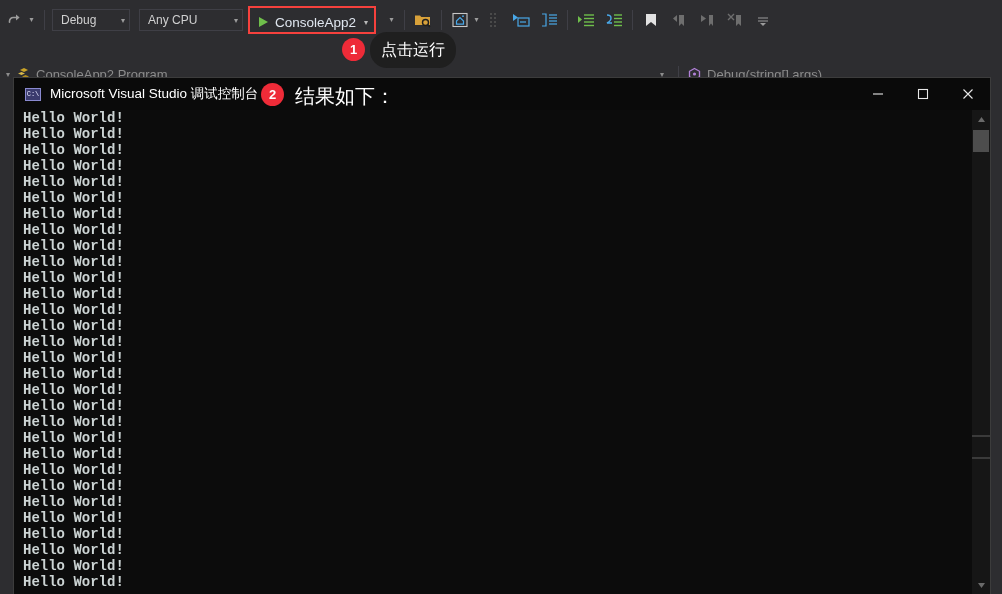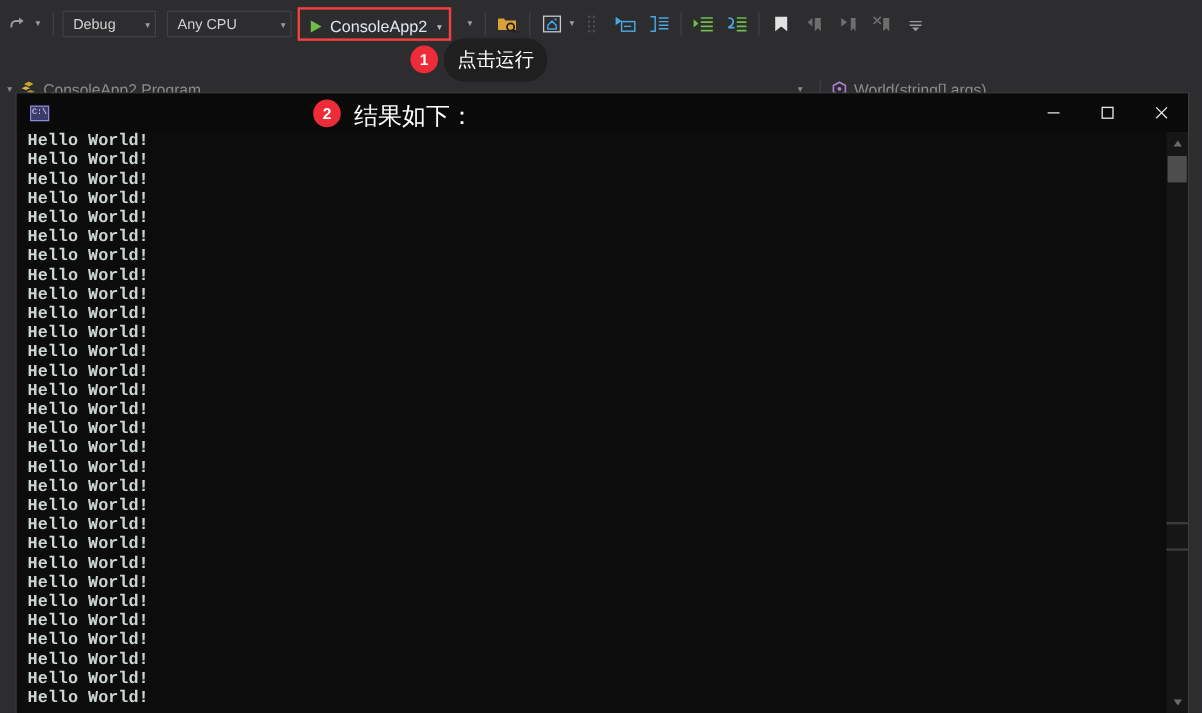--- a/index.html
+++ b/index.html
@@ -310,31 +310,32 @@
       <span>ConsoleApp2.Program</span>
     </span>
     <span style="flex:1 1 auto"></span>
     <span class="nav-caret">▾</span>
     <span class="nav-sep"></span>
     <span class="nav-item">
       <svg width="15" height="14" viewBox="0 0 15 14" style="margin-right:5px">
         <path d="M7.5 1.5 L12.5 4.3 v5.4 L7.5 12.5 L2.5 9.7 V4.3 Z" fill="none" stroke="#b180d7" stroke-width="1.3"></path>
         <circle cx="7.5" cy="7" r="1.6" fill="#b180d7"></circle>
       </svg>
-      <span>World(string[] args)</span>
+      <span>Debug(string[] args)</span>
     </span>
     <span style="width:180px"></span>
   </div>
 
 </div>
 
 <div id="console-window">
 
   <div id="console-titlebar">
     <div id="console-appicon">C:\</div>
+    <div id="console-title">Microsoft Visual Studio 调试控制台</div>
     <div id="win-buttons">
       <div class="win-btn">
         <svg width="12" height="12" viewBox="0 0 12 12">
             <path d="M1 6h10" stroke="#e8e8e8" stroke-width="1.1"></path>
           </svg>
       </div>
       <div class="win-btn">
         <svg width="12" height="12" viewBox="0 0 12 12">
             <rect x="1.5" y="1.5" width="9" height="9" fill="none" stroke="#e8e8e8" stroke-width="1.1"></rect>
           </svg>

